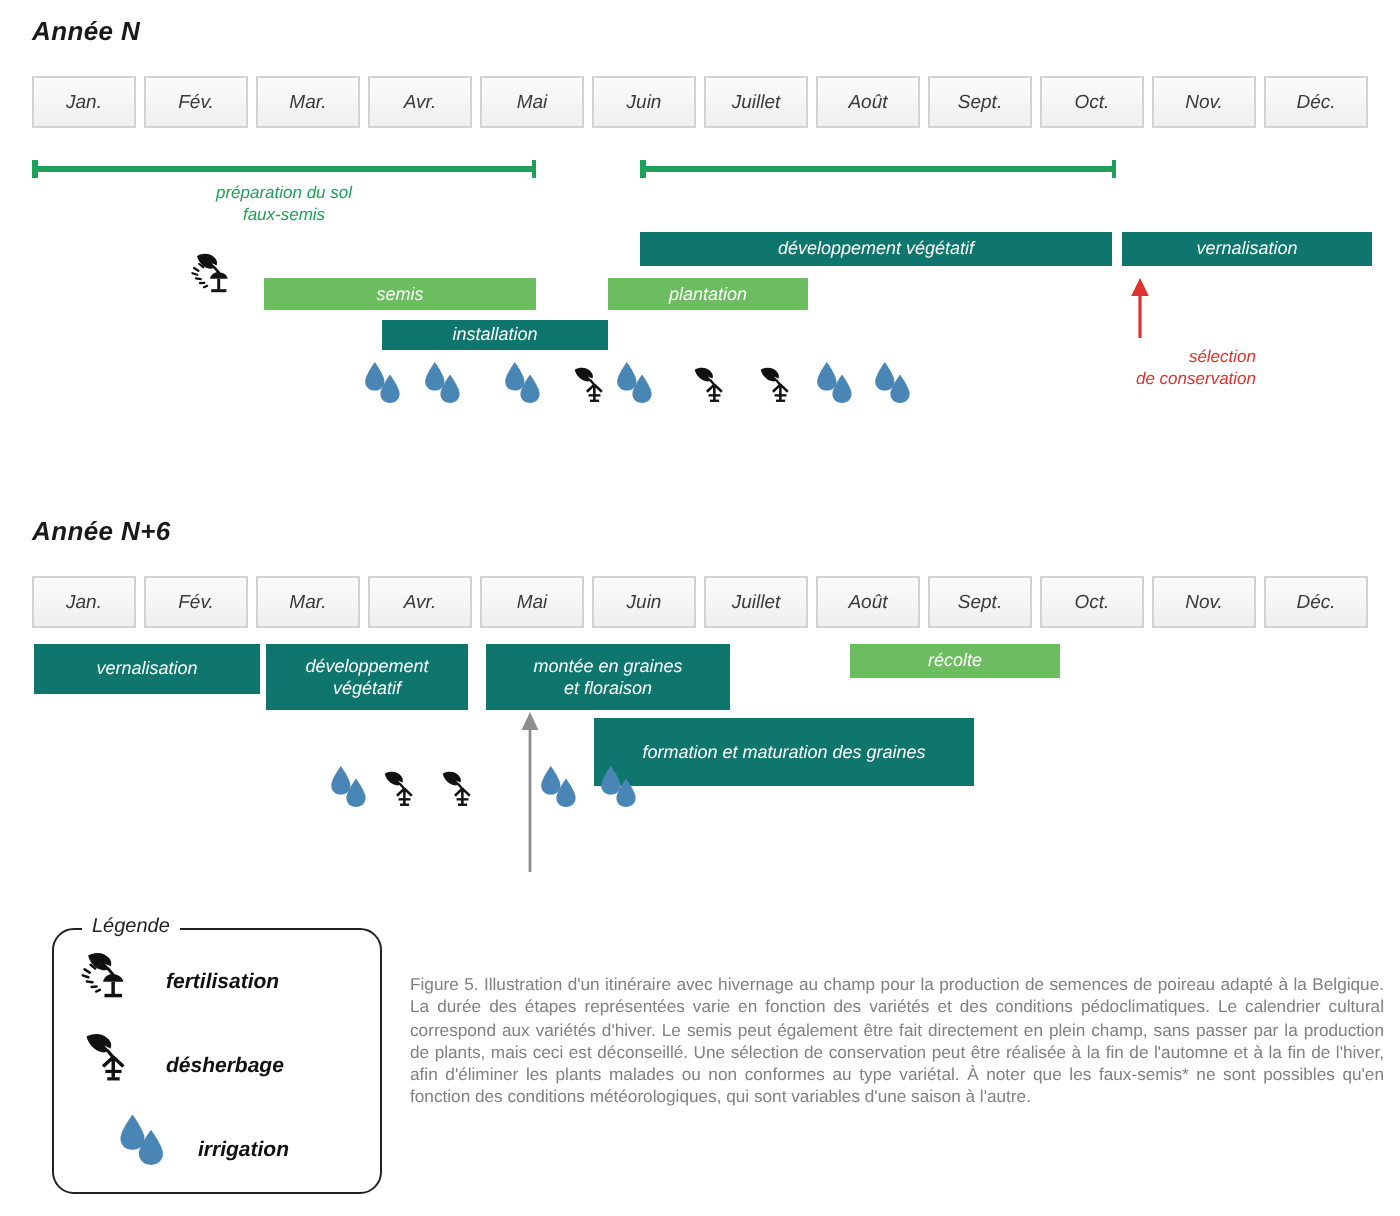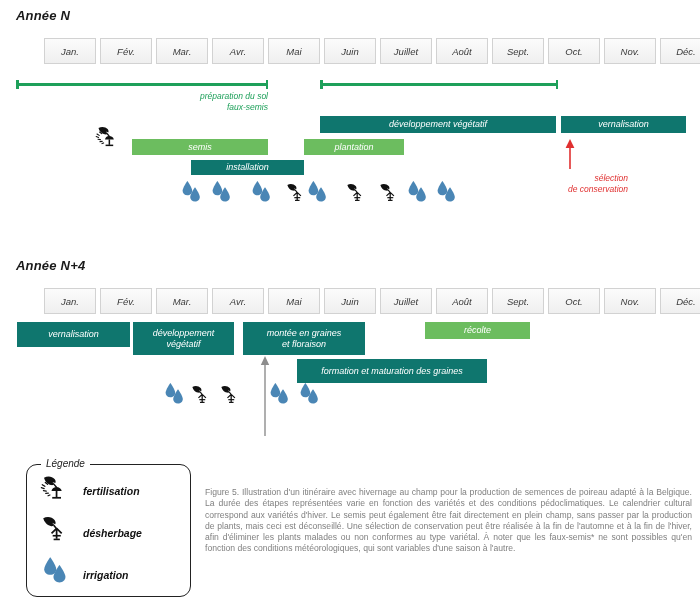--- a/index.html
+++ b/index.html
@@ -28,21 +28,21 @@
   .month{
     position:absolute;
     top:0;
     width:52px;height:26px;
     box-sizing:border-box;
     border:1px solid #d2d2d2;
     background:linear-gradient(180deg,#fbfbfb 0%,#efefef 100%);
     font-size:9.5px;
     font-style:italic;
     color:#3a3a3a;
-    display:flex;align-items:center;justify-content:center;margin-left:28px;
+    display:flex;align-items:center;justify-content:center;
   }
 
   
   .bracket{position:absolute;height:9px;}
   .bracket .line{
     position:absolute;left:0;right:0;top:3px;height:2.5px;background:#1ea05a;
   }
   .bracket .cap{
     position:absolute;top:0;width:2.5px;height:9px;background:#1ea05a;
   }
@@ -156,21 +156,21 @@
       <div class="month" style="left: 504px;">Oct.</div>
       <div class="month" style="left: 560px;">Nov.</div>
       <div class="month" style="left: 616px;">Déc.</div>
     </div>
 
   <div class="bracket" id="brk-n-0" style="left:16px;top:80px;width:252px;">
     <div class="line"></div>
     <div class="cap l"></div>
     <div class="cap r"></div>
   </div>
-  <div class="bracket-label" style="left:16px;top:91px;width:252px;text-align:right;">préparation du sol
+  <div class="bracket-label" style="left:16px;top:91px;width:252px;">préparation du sol
 faux-semis</div>
 
   <div class="bracket" id="brk-n-1" style="left:320px;top:80px;width:238px;">
     <div class="line"></div>
     <div class="cap l"></div>
     <div class="cap r"></div>
   </div>
 
   <div class="bar grey" style="left:320px;top:116px;width:236px;height:17px;">développement végétatif</div>
   <div class="bar grey" style="left:561px;top:116px;width:125px;height:17px;">vernalisation</div>
@@ -275,21 +275,21 @@
       </div>
     </div>
 
   <svg class="red-arrow" style="left:563px;top:138px;" width="14" height="32" viewBox="0 0 14 32">
     <line x1="7" y1="31" x2="7" y2="9" stroke="#e03030" stroke-width="1.6"></line>
     <polygon points="7,1 2.6,10 11.4,10" fill="#e03030"></polygon>
   </svg>
   <div class="red-note" style="left:512px;top:173px;width:116px;">sélection
 de conservation</div>
 
-  <div class="section-title" style="left:16px;top:258px;">Année N+4</div>
+  <div class="section-title" style="left:16px;top:258px;">Année N+6</div>
 
   <div class="months" id="months-n1" style="top:288px;">
       <div class="month" style="left: 0px;">Jan.</div>
       <div class="month" style="left: 56px;">Fév.</div>
       <div class="month" style="left: 112px;">Mar.</div>
       <div class="month" style="left: 168px;">Avr.</div>
       <div class="month" style="left: 224px;">Mai</div>
       <div class="month" style="left: 280px;">Juin</div>
       <div class="month" style="left: 336px;">Juillet</div>
       <div class="month" style="left: 392px;">Août</div>
@@ -298,21 +298,21 @@
       <div class="month" style="left: 560px;">Nov.</div>
       <div class="month" style="left: 616px;">Déc.</div>
     </div>
 
   <div class="bar grey" style="left:17px;top:322px;width:113px;height:25px;">vernalisation</div>
   <div class="bar grey" style="left:243px;top:322px;width:122px;height:33px;">montée en graines
 et floraison</div>
   <div class="bar grey" style="left:133px;top:322px;width:101px;height:33px;">développement
 végétatif</div>
   <div class="bar green" style="left:425px;top:322px;width:105px;height:17px;">récolte</div>
-  <div class="bar grey" style="left:297px;top:359px;width:190px;height:24px;">formation et maturation des graines</div>
+  <div class="bar grey" style="left:297px;top:359px;width:190px;height:34px;">formation et maturation des graines</div>
 
   <div id="icons-n1">
       <div class="icon-slot" style="left: 163px; top: 382px;">
         <svg width="26" height="24" viewBox="0 0 26 24">
           <g fill="#4a86b5">
             <path d="M7.4 1.0 C7.4 1.0 12.2 7.6 12.2 10.7 C12.2 13.4 10.1 15.3 7.4 15.3 C4.6 15.3 2.6 13.4 2.6 10.7 C2.6 7.6 7.4 1.0 7.4 1.0 Z"></path>
             <path d="M15.0 7.2 C15.0 7.2 19.8 13.8 19.8 16.9 C19.8 19.6 17.7 21.5 15.0 21.5 C12.2 21.5 10.2 19.6 10.2 16.9 C10.2 13.8 15.0 7.2 15.0 7.2 Z"></path>
           </g>
         </svg>
       </div>
@@ -388,21 +388,21 @@
             <path d="M11.9 10.6 L14.6 13.8" stroke="#111" stroke-width="1.4" fill="none"></path>
             <path d="M14.4 13.4 L10.0 17.6 M14.4 13.4 L18.8 17.6 M14.4 13.4 L14.4 22.4" stroke="#111" stroke-width="1.5" fill="none"></path>
             <rect x="11.0" y="19.0" width="7.0" height="1.4"></rect>
             <rect x="11.8" y="22.2" width="5.4" height="1.4"></rect>
           </g>
         </svg>
       </span>
       <span class="lbl">désherbage</span>
     </div>
 
-    <div class="legend-row" style="left:12px;top:104px;justify-content:center;">
+    <div class="legend-row" style="left:28px;top:104px;justify-content:center;">
       <span style="position:absolute;left:2px;top:-13px;">
         <svg width="30" height="28" viewBox="0 0 26 24">
           <g fill="#4a86b5">
             <path d="M8.0 1.0 C8.0 1.0 13.2 8.0 13.2 11.3 C13.2 14.2 11.0 16.2 8.0 16.2 C5.0 16.2 2.8 14.2 2.8 11.3 C2.8 8.0 8.0 1.0 8.0 1.0 Z"></path>
             <path d="M16.0 7.6 C16.0 7.6 21.2 14.6 21.2 17.9 C21.2 20.8 19.0 22.8 16.0 22.8 C13.0 22.8 10.8 20.8 10.8 17.9 C10.8 14.6 16.0 7.6 16.0 7.6 Z"></path>
           </g>
         </svg>
       </span>
       <span class="lbl">irrigation</span>
     </div>

